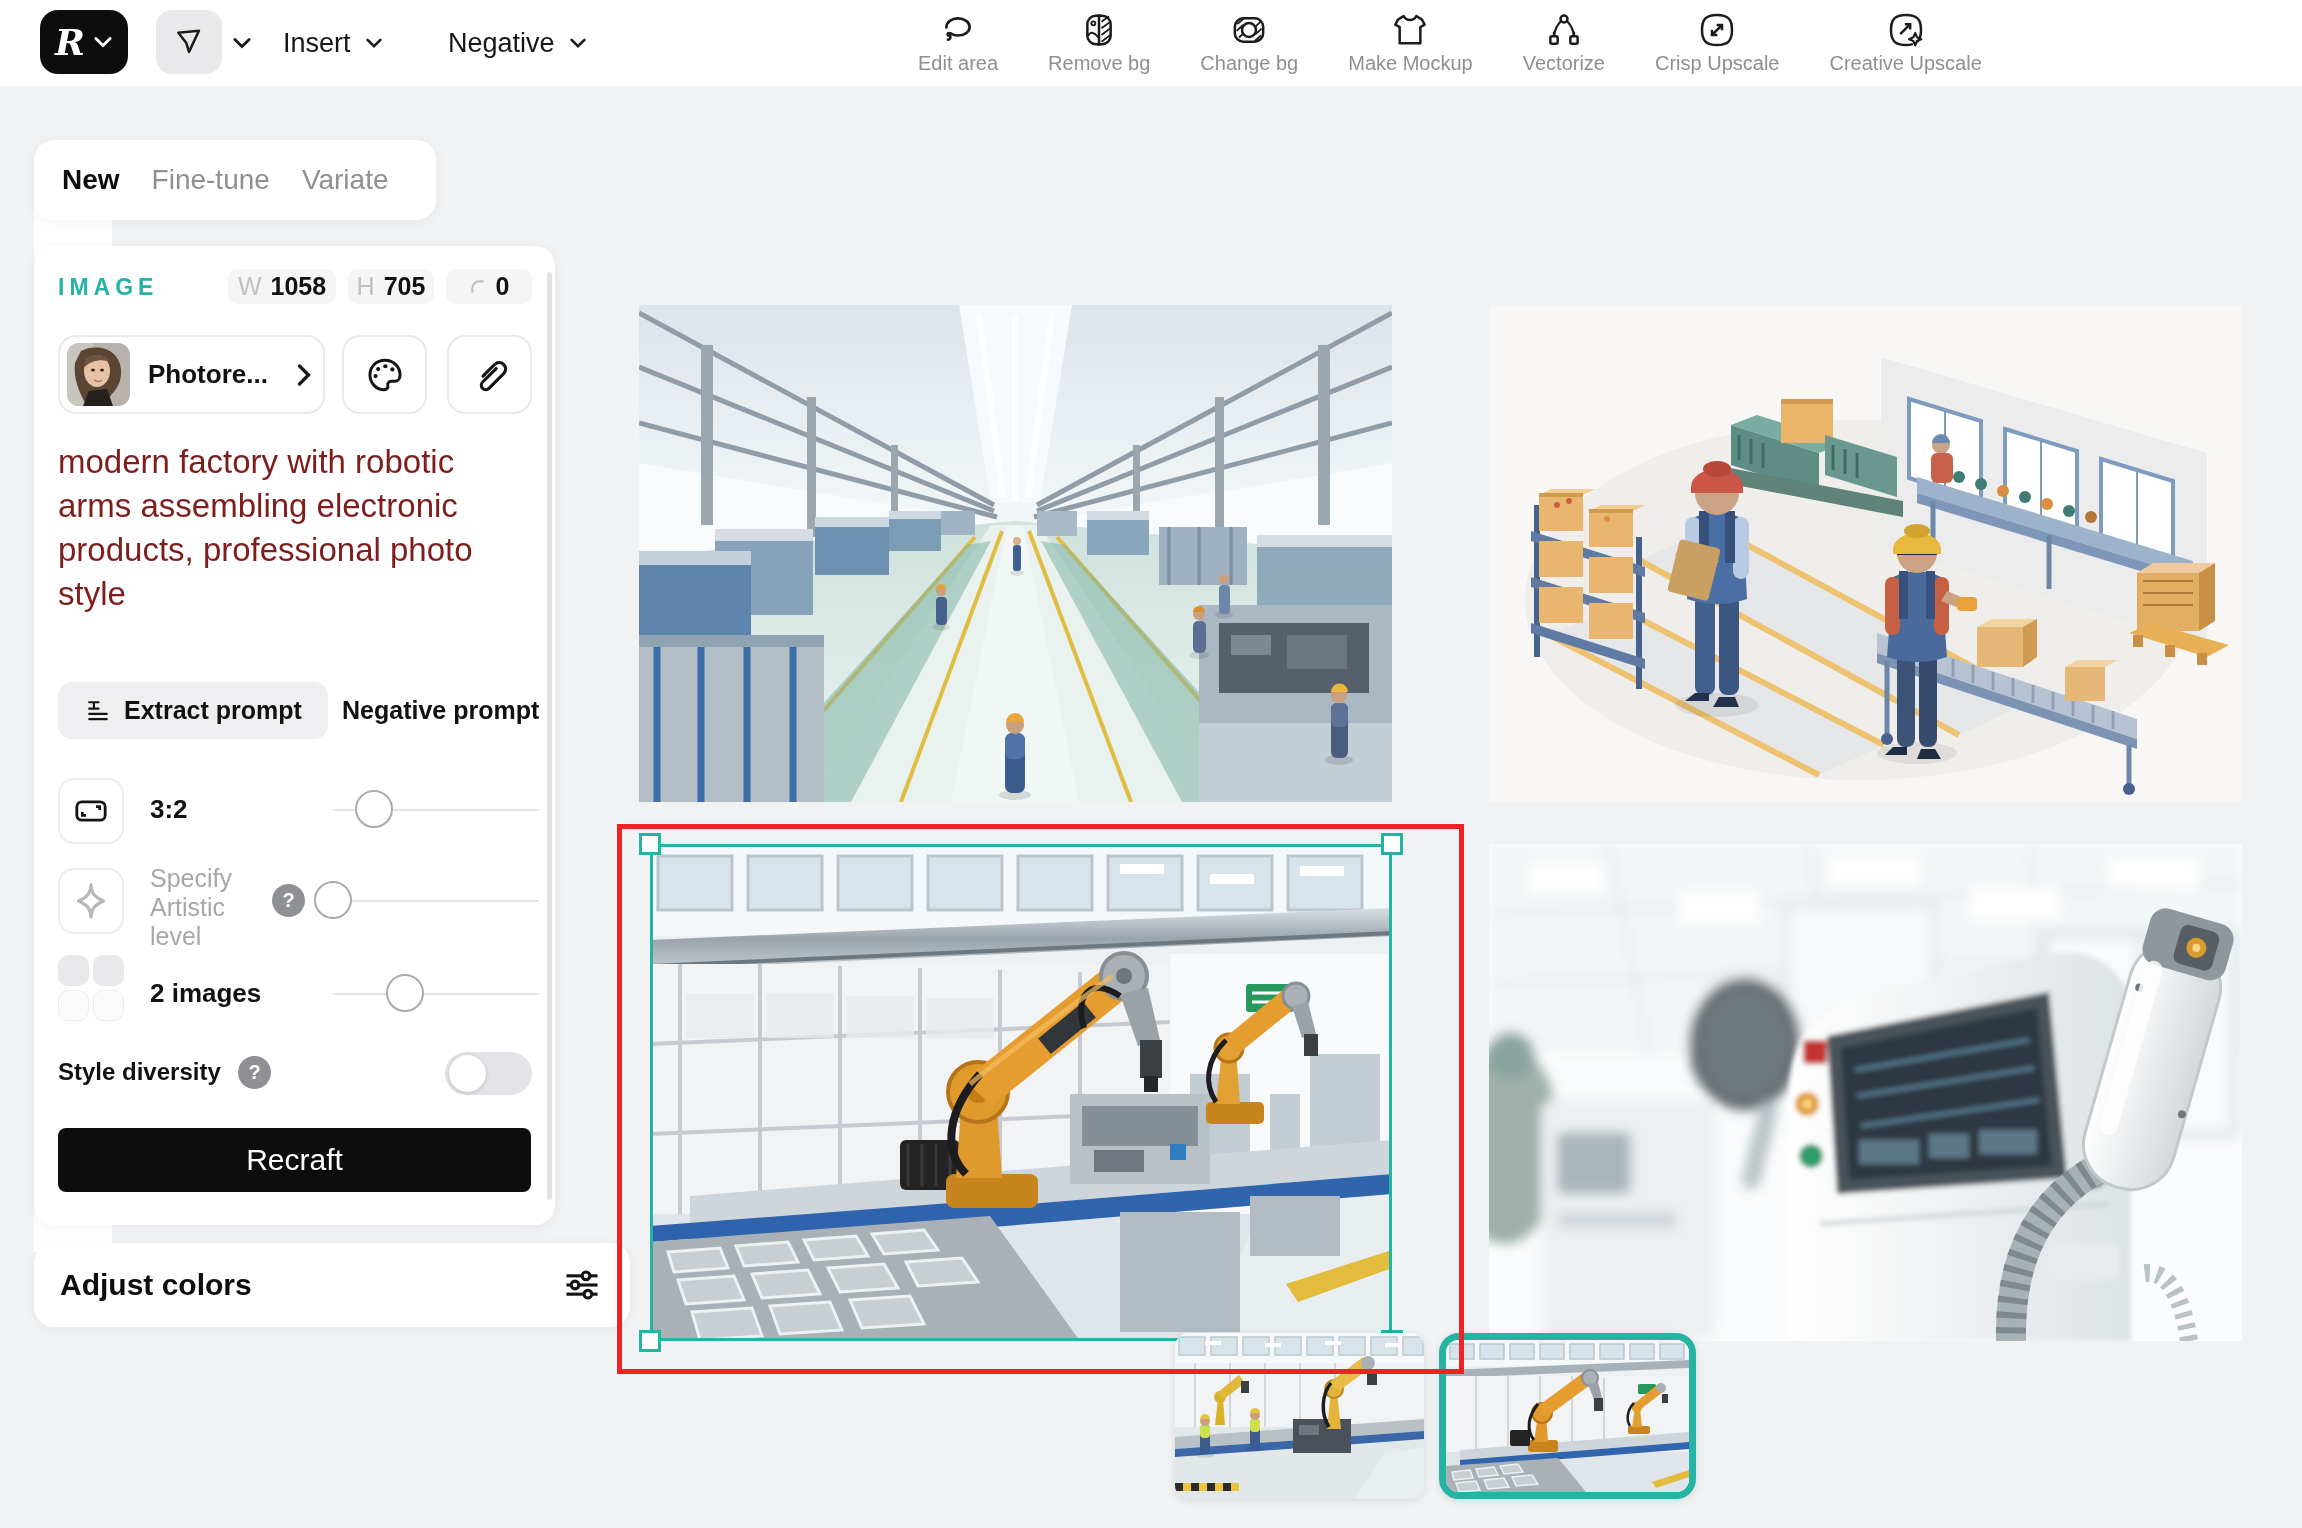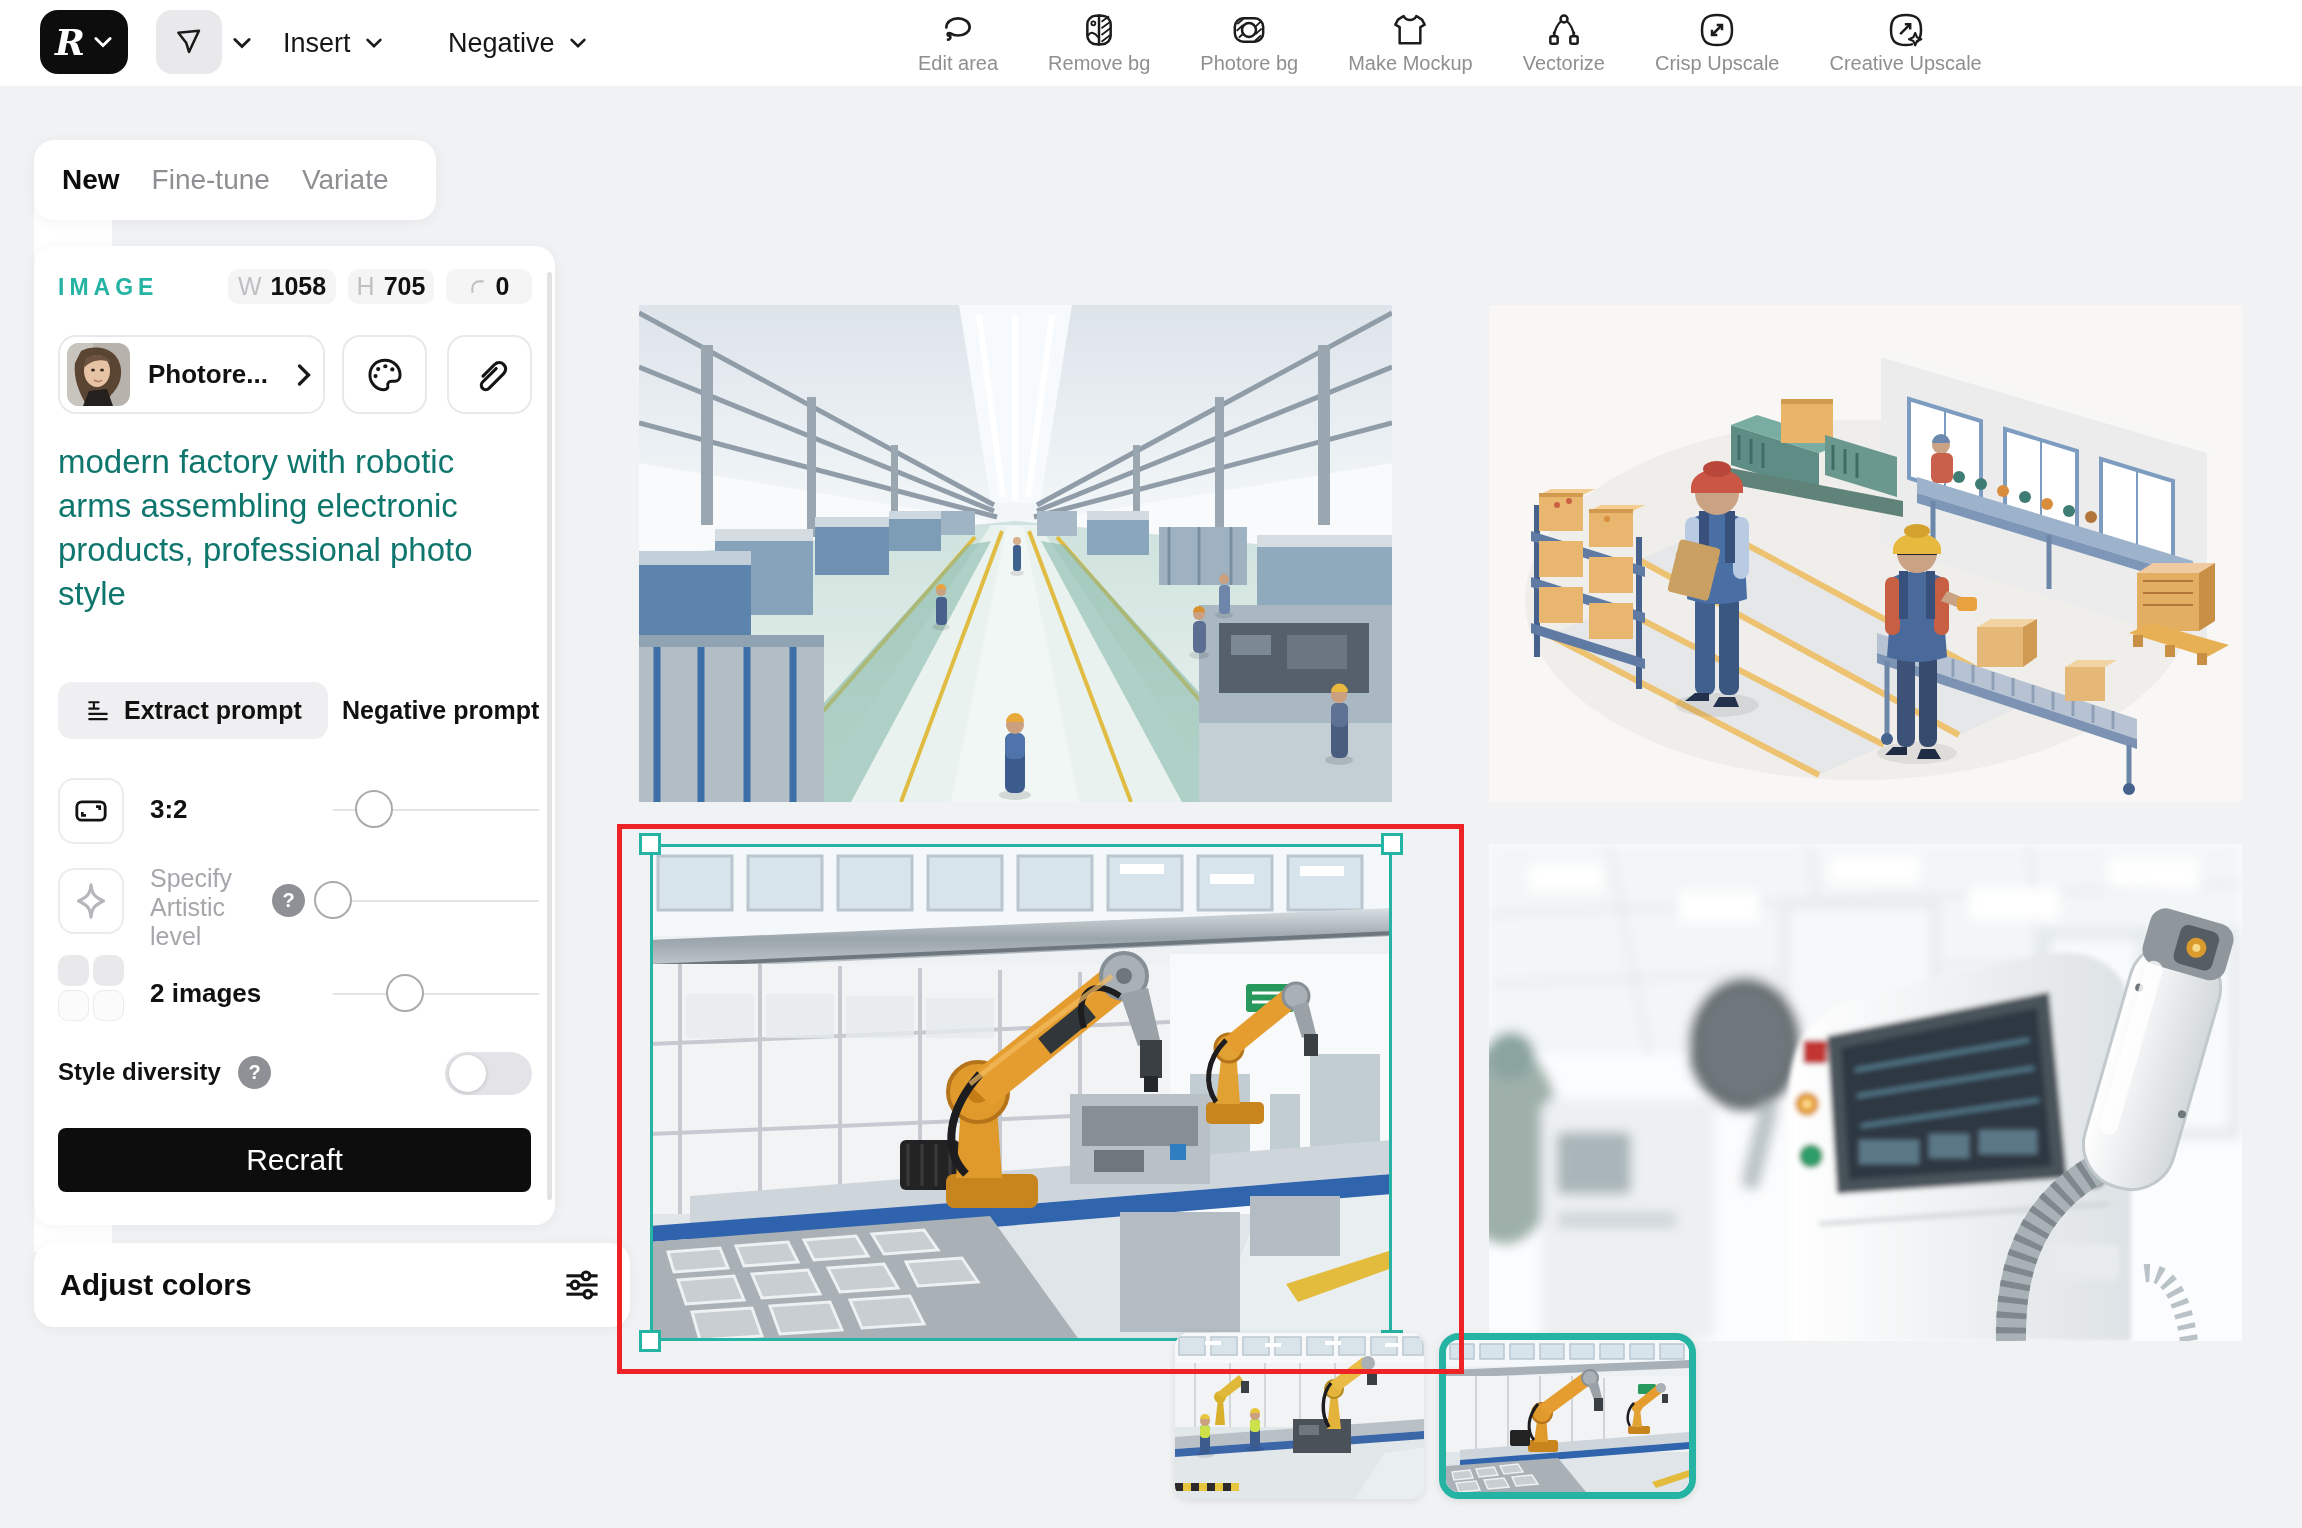--- a/index.html
+++ b/index.html
@@ -22,21 +22,21 @@
   .tab{font-size:28px;color:#8f8f93;cursor:pointer;}
   .tab.active{color:#0d0d0d;font-weight:700;}
   .main-card{left:34px;top:246px;width:521px;height:979px;}
   .sec-label{position:absolute;left:24px;top:28px;font-size:23px;font-weight:700;letter-spacing:5px;color:#25b3a3;}
   .pill{position:absolute;top:23px;height:35px;background:#f5f5f6;border-radius:10px;display:flex;align-items:center;justify-content:center;gap:9px;font-size:25px;cursor:text;}
   .pill .pl{color:#c0c0c4;font-weight:500;}
   .pill .pv{color:#111;font-weight:600;}
   .style-btn{position:absolute;left:24px;top:89px;width:267px;height:79px;border:2px solid #e9e9eb;border-radius:18px;box-sizing:border-box;display:flex;align-items:center;gap:18px;padding-left:7px;cursor:pointer;background:#fff;}
   .style-name{font-size:26px;font-weight:600;color:#111;}
   .sq-btn{position:absolute;top:89px;width:85px;height:79px;border:2px solid #e9e9eb;border-radius:18px;box-sizing:border-box;display:flex;align-items:center;justify-content:center;cursor:pointer;background:#fff;}
-  .prompt{position:absolute;left:24px;top:194px;width:474px;font-size:33px;line-height:44px;font-weight:500;color:#0f766e;cursor:text;}
+  .prompt{position:absolute;left:24px;top:194px;width:474px;font-size:33px;line-height:44px;font-weight:500;color:#7f1d1d;cursor:text;}
   .extract-btn{position:absolute;left:24px;top:436px;height:57px;padding:0 26px;background:#efeff1;border-radius:14px;display:flex;align-items:center;gap:12px;font-size:25px;font-weight:600;color:#111;cursor:pointer;}
   .neg-label{position:absolute;left:308px;top:436px;height:57px;display:flex;align-items:center;font-size:25px;font-weight:600;color:#111;cursor:pointer;}
   .icon-sq{position:absolute;left:24px;width:66px;height:66px;border:2px solid #ececee;border-radius:16px;box-sizing:border-box;display:flex;align-items:center;justify-content:center;cursor:pointer;background:#fff;}
   .row-lbl{position:absolute;left:116px;font-size:26px;font-weight:600;color:#111;}
   .dim-lbl{position:absolute;left:116px;width:100px;font-size:25px;line-height:29px;color:#a6a6ab;}
   .slider{position:absolute;left:299px;width:206px;height:40px;cursor:pointer;}
   .slider .track{position:absolute;left:0;right:0;top:19px;height:2px;background:#e4e4e7;}
   .slider .knob{position:absolute;top:0;width:38px;height:38px;border-radius:50%;background:#fff;border:2px solid #aaaaaf;box-sizing:border-box;transform:translateX(-50%);}
   .help{width:33px;height:33px;border-radius:50%;background:#8e9095;color:#fff;font-size:20px;font-weight:700;display:flex;align-items:center;justify-content:center;}
   .toggle{position:absolute;left:411px;top:806px;width:87px;height:43px;background:#e4e4e8;border-radius:22px;cursor:pointer;}
@@ -105,21 +105,21 @@
             <path d="M13.5,7 L18,3.8 M13.5,11 L18.8,7 M13.5,15 L18.8,11 M13.5,19 L18.8,15" stroke="#1c1c1c" stroke-width="1.1"></path>
           </svg>
         <span class="lbl">Remove bg</span>
       </div>
       <div class="tool-item">
         <svg width="40" height="40" viewBox="0 0 24 24">
             <rect x="3.5" y="5" width="17" height="14" rx="5" fill="none" stroke="#1c1c1c" stroke-width="1.5"></rect>
             <circle cx="12" cy="12" r="4.2" fill="none" stroke="#1c1c1c" stroke-width="1.5"></circle>
             <path d="M5,8.5 L8.6,5.3 M4.6,12.5 L8.4,9 M6,16.5 L8.9,13.8 M15.5,18.6 L19.2,15.2 M15.8,14.6 L19.6,11.2 M15.4,10.4 L19,7" stroke="#1c1c1c" stroke-width="1.1"></path>
           </svg>
-        <span class="lbl">Photore bg</span>
+        <span class="lbl">Change bg</span>
       </div>
       <div class="tool-item">
         <svg width="40" height="40" viewBox="0 0 24 24">
             <path d="M8.2,3.6 L4.8,5.8 L3.2,8.8 L5.8,10.3 L5.8,20 L18.2,20 L18.2,10.3 L20.8,8.8 L19.2,5.8 L15.8,3.6 C15,5.2 13.6,6 12,6 C10.4,6 9,5.2 8.2,3.6 Z" fill="none" stroke="#1c1c1c" stroke-width="1.5" stroke-linejoin="round"></path>
           </svg>
         <span class="lbl">Make Mockup</span>
       </div>
       <div class="tool-item">
         <svg width="40" height="40" viewBox="0 0 24 24">
             <rect x="3.8" y="15.8" width="4.4" height="4.4" rx="1" fill="none" stroke="#1c1c1c" stroke-width="1.5"></rect>

